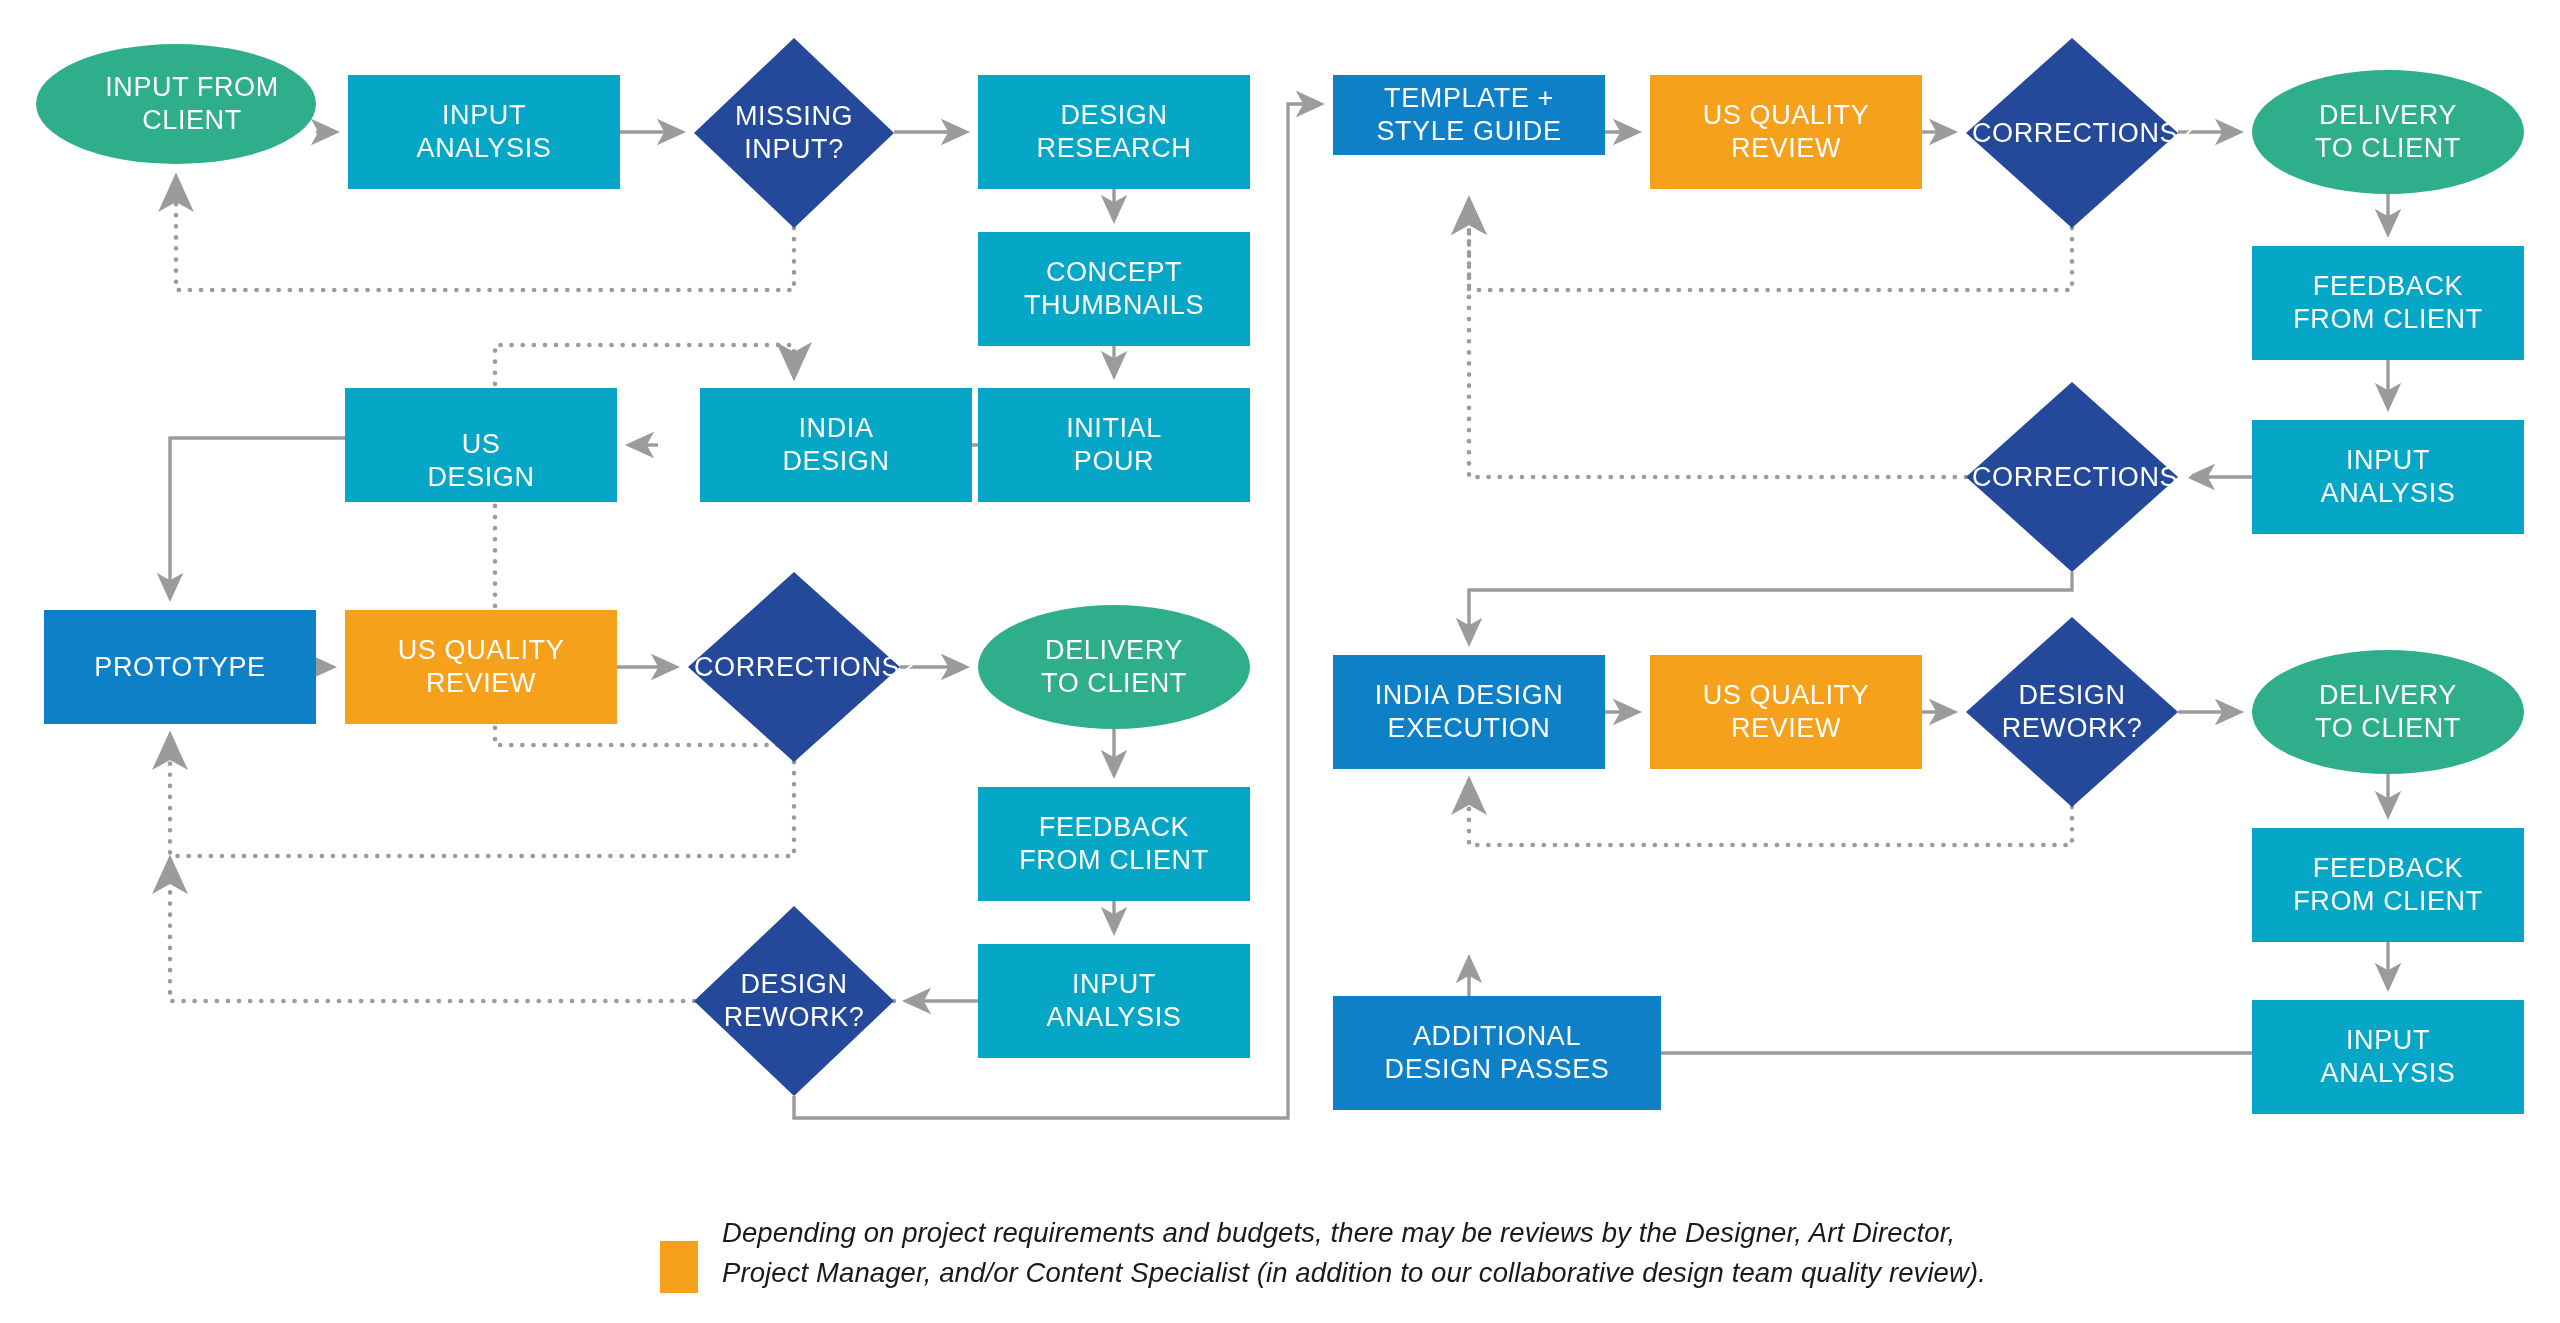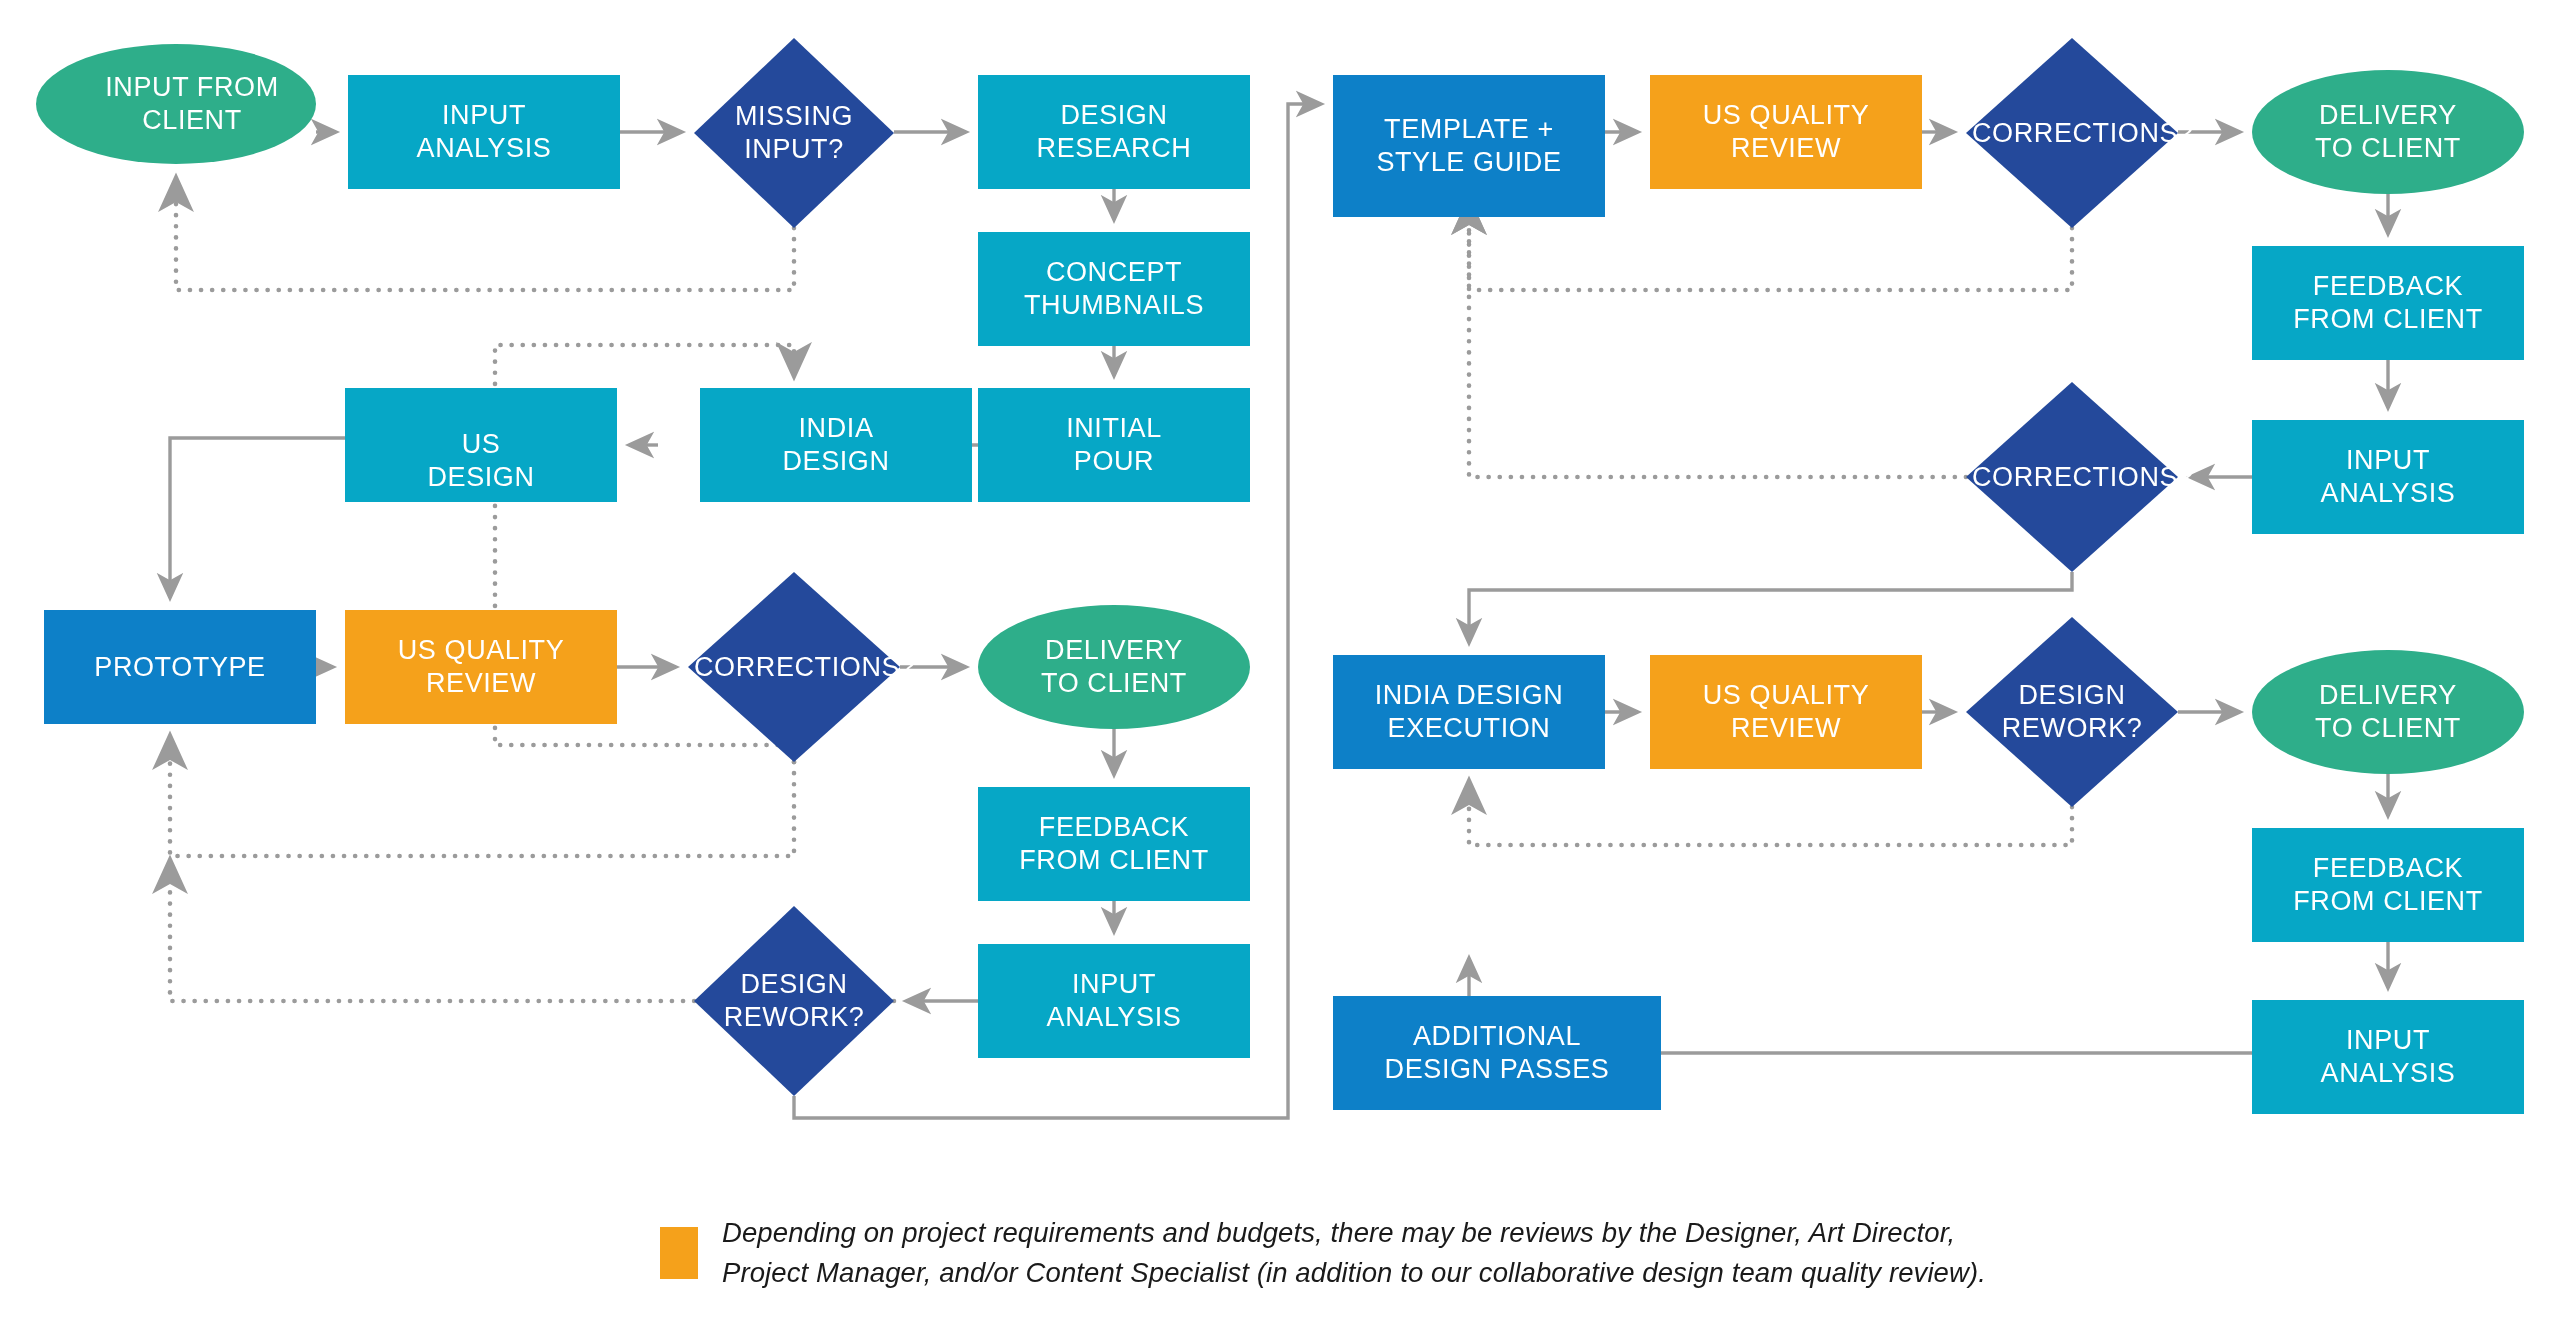--- a/index.html
+++ b/index.html
@@ -5,21 +5,21 @@
   html,body{margin:0;padding:0;background:#ffffff;}
   body{width:2560px;height:1323px;font-family:"Liberation Sans",sans-serif;position:relative;overflow:hidden;}
   #stage{position:absolute;left:0;top:0;width:2560px;height:1323px;}
   svg.edges{position:absolute;left:0;top:0;width:2560px;height:1323px;pointer-events:none;}
   .node{position:absolute;display:flex;align-items:center;justify-content:center;text-align:center;color:#ffffff;letter-spacing:.6px;line-height:1.22;font-size:27px;box-sizing:border-box;}
   .rect{}
   .ellipse{border-radius:50%;}
   .diamond{background:transparent !important;}
   .diamond .dshape{position:absolute;left:0;top:0;width:100%;height:100%;}
   .diamond .dlabel{position:relative;z-index:2;width:100%;padding:0 6px;box-sizing:border-box;}
-  .legend{position:absolute;display:flex;align-items:center;gap:24px;}
+  .legend{position:absolute;display:flex;align-items:flex-end;gap:24px;}
   .legend-swatch{width:38px;height:52px;flex:0 0 auto;}
   .legend-text{font-style:italic;font-size:27.5px;line-height:1.45;color:#1a1a1a;letter-spacing:.1px;white-space:pre-line;font-family:"Liberation Sans",sans-serif;}
 </style>
 </head>
 <body style="background: rgb(255, 255, 255);">
 
 <div id="stage">
 
   <svg class="edges" viewBox="0 0 2560 1323" xmlns="http://www.w3.org/2000/svg">
     <defs>
@@ -139,21 +139,21 @@
         <span style="white-space: pre-line;">INPUT
 ANALYSIS</span>
       </div>
       <div class="node diamond" style="left: 694px; top: 906px; width: 200px; height: 190px; font-size: 27px;">
         <svg class="dshape" viewBox="0 0 100 100" preserveAspectRatio="none">
           <polygon points="50,0 100,50 50,100 0,50" fill="#24499B"></polygon>
         </svg>
         <div class="dlabel" style="white-space: pre-line;">DESIGN
 REWORK?</div>
       </div>
-      <div class="node rect" style="left: 1333px; top: 75px; width: 272px; height: 142px; font-size: 27px; background: rgb(13, 128, 200);">
+      <div class="node rect" style="left: 1333px; top: 75px; width: 272px; height: 80px; font-size: 27px; background: rgb(13, 128, 200);">
         <span style="white-space: pre-line;">TEMPLATE +
 STYLE GUIDE</span>
       </div>
       <div class="node rect" style="left: 1650px; top: 75px; width: 272px; height: 114px; font-size: 27px; background: rgb(245, 161, 27);">
         <span style="white-space: pre-line;">US QUALITY
 REVIEW</span>
       </div>
       <div class="node diamond" style="left: 1966px; top: 38px; width: 212px; height: 190px; font-size: 27px;">
         <svg class="dshape" viewBox="0 0 100 100" preserveAspectRatio="none">
           <polygon points="50,0 100,50 50,100 0,50" fill="#24499B"></polygon>

